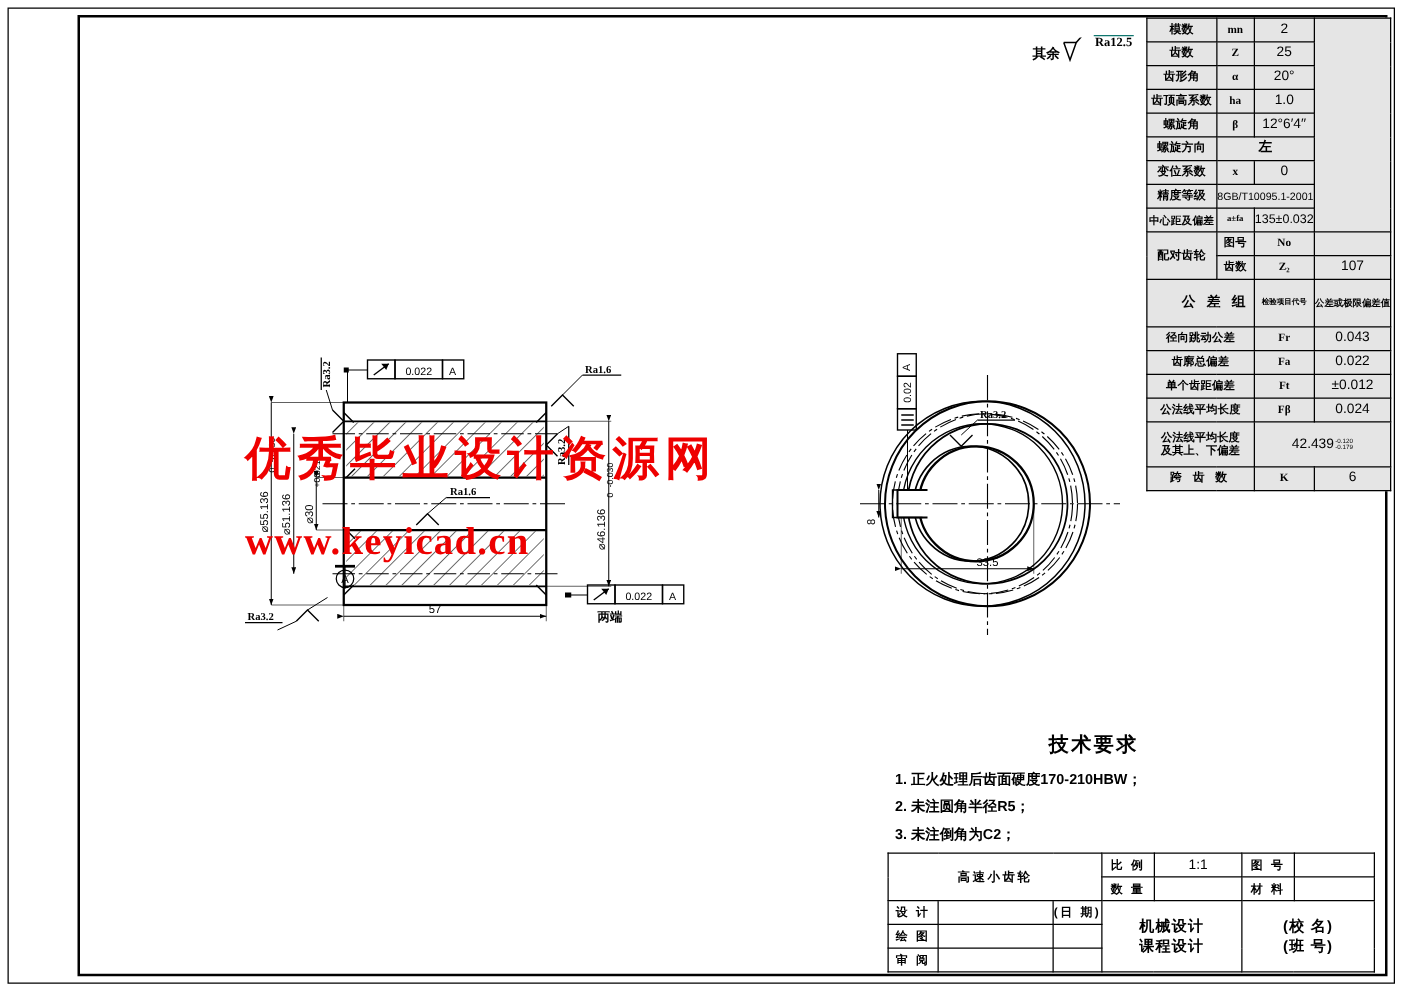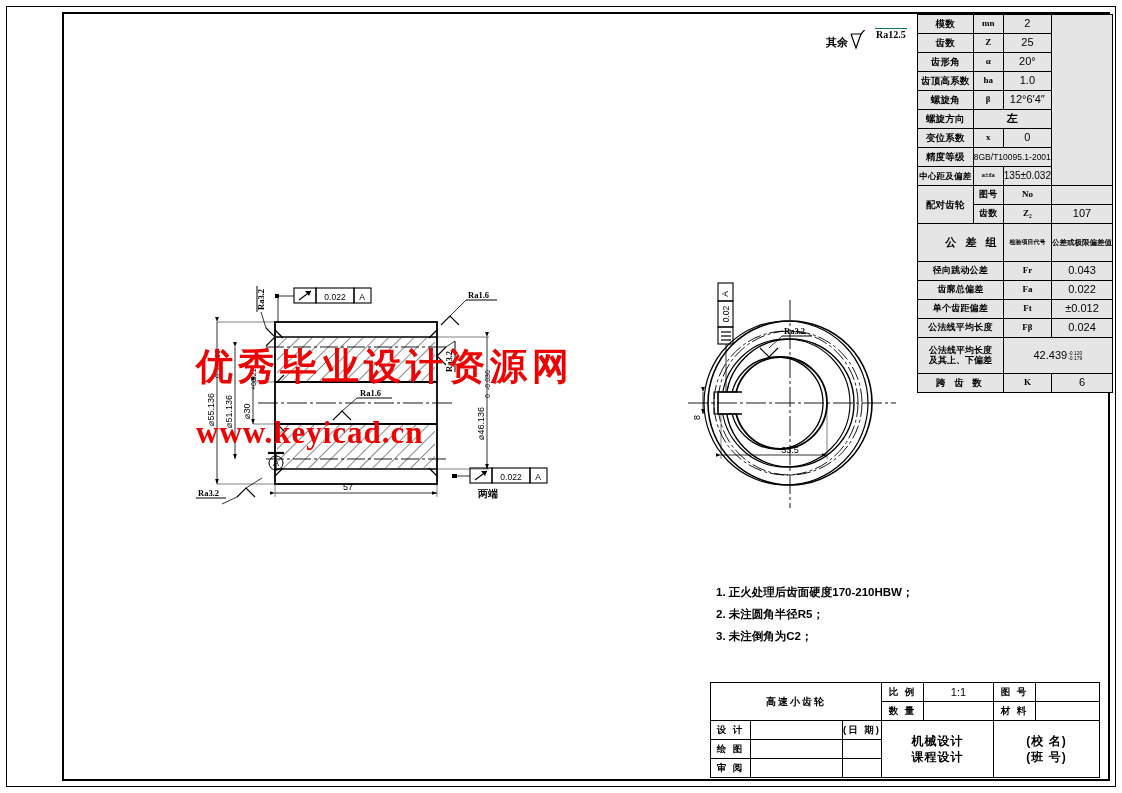--- a/index.html
+++ b/index.html
@@ -457,20 +457,21 @@
         <line x1="782" y1="336" x2="812" y2="336" stroke="#000" stroke-width="1.0"></line>
         <text class="ralbl" x="784" y="334">Ra3.2</text>
       </g>
     </g>
   </svg>
 
   <div class="wm" id="wm-url">www.keyicad.cn</div>
   <div class="wm" id="wm-cn">优秀毕业设计资源网</div>
 
   <div id="tech-req">
+    <div class="tr-title">技术要求</div>
     <div class="tr-item">1. 正火处理后齿面硬度170-210HBW；</div>
     <div class="tr-item">2. 未注圆角半径R5；</div>
     <div class="tr-item">3. 未注倒角为C2；</div>
   </div>
 
   <div id="title-block">
     <table>
       <tbody>
           <tr>
         <td class="tb-part" colspan="3" rowspan="2" style="width:168px">高速小齿轮</td>

